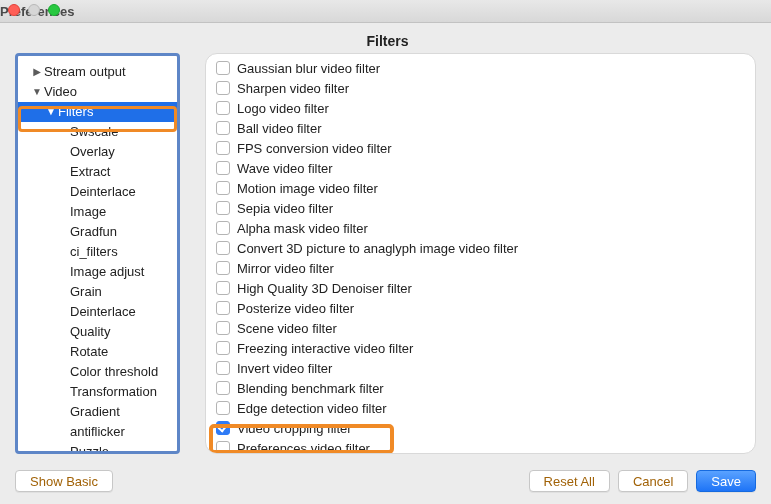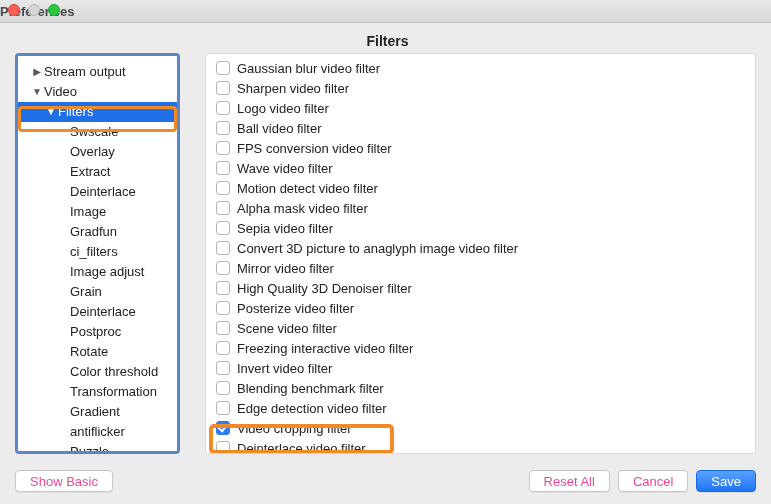--- a/index.html
+++ b/index.html
@@ -108,21 +108,21 @@
     border: 3px solid #f08a26;
     border-radius: 4px;
     top: 50px;
     pointer-events: none;
     background: transparent;
   }
   .main-panel {
     flex: 1;
     background: #fff;
     border: 1px solid #d9d9d9;
-    border-radius: 3px;
+    border-radius: 12px;
     overflow: hidden;
     position: relative;
     min-height: 0;
   }
   .filters-list {
     padding: 4px 0 4px 10px;
   }
   .filter-row {
     display: flex;
     align-items: center;
@@ -169,21 +169,21 @@
     padding: 0 15px;
   }
   .bottom-bar .spacer { flex: 1; }
   .btn {
     height: 22px;
     padding: 0 14px;
     background: #fff;
     border: 1px solid #c7c7c7;
     border-radius: 4px;
     font-size: 13px;
-    color: #ec4899;
+    color: #a16207;
     cursor: default;
     display: inline-flex;
     align-items: center;
     box-shadow: 0 1px 0 rgba(0,0,0,0.05);
     margin-left: 8px;
   }
   .btn.primary {
     background: linear-gradient(#5aa2ff,#1e74f6);
     border-color: #166adf;
     color: #fff;
@@ -246,21 +246,21 @@
             <div class="tree-row lvl2">
               <span class="label">Image adjust</span>
             </div>
             <div class="tree-row lvl2">
               <span class="label">Grain</span>
             </div>
             <div class="tree-row lvl2">
               <span class="label">Deinterlace</span>
             </div>
             <div class="tree-row lvl2">
-              <span class="label">Postproc</span>
+              <span class="label">Quality</span>
             </div>
             <div class="tree-row lvl2">
               <span class="label">Rotate</span>
             </div>
             <div class="tree-row lvl2">
               <span class="label">Color threshold</span>
             </div>
             <div class="tree-row lvl2">
               <span class="label">Transformation</span>
             </div>
@@ -298,29 +298,29 @@
             <div class="filter-row">
               <span class="chk"></span>
               <span class="filter-label">FPS conversion video filter</span>
             </div>
             <div class="filter-row">
               <span class="chk"></span>
               <span class="filter-label">Wave video filter</span>
             </div>
             <div class="filter-row">
               <span class="chk"></span>
-              <span class="filter-label">Motion detect video filter</span>
+              <span class="filter-label">Motion image video filter</span>
+            </div>
+            <div class="filter-row">
+              <span class="chk"></span>
+              <span class="filter-label">Sepia video filter</span>
             </div>
             <div class="filter-row">
               <span class="chk"></span>
               <span class="filter-label">Alpha mask video filter</span>
-            </div>
-            <div class="filter-row">
-              <span class="chk"></span>
-              <span class="filter-label">Sepia video filter</span>
             </div>
             <div class="filter-row">
               <span class="chk"></span>
               <span class="filter-label">Convert 3D picture to anaglyph image video filter</span>
             </div>
             <div class="filter-row">
               <span class="chk"></span>
               <span class="filter-label">Mirror video filter</span>
             </div>
             <div class="filter-row">
@@ -350,21 +350,21 @@
             <div class="filter-row">
               <span class="chk"></span>
               <span class="filter-label">Edge detection video filter</span>
             </div>
             <div class="filter-row">
               <span class="chk checked"></span>
               <span class="filter-label">Video cropping filter</span>
             </div>
             <div class="filter-row">
               <span class="chk"></span>
-              <span class="filter-label">Deinterlace video filter</span>
+              <span class="filter-label">Preferences video filter</span>
             </div>
           </div>
         <div class="crop-highlight"></div>
       </div>
 
     </div>
   </div>
 
   <div class="bottom-bar">
     <button class="btn">Show Basic</button>

